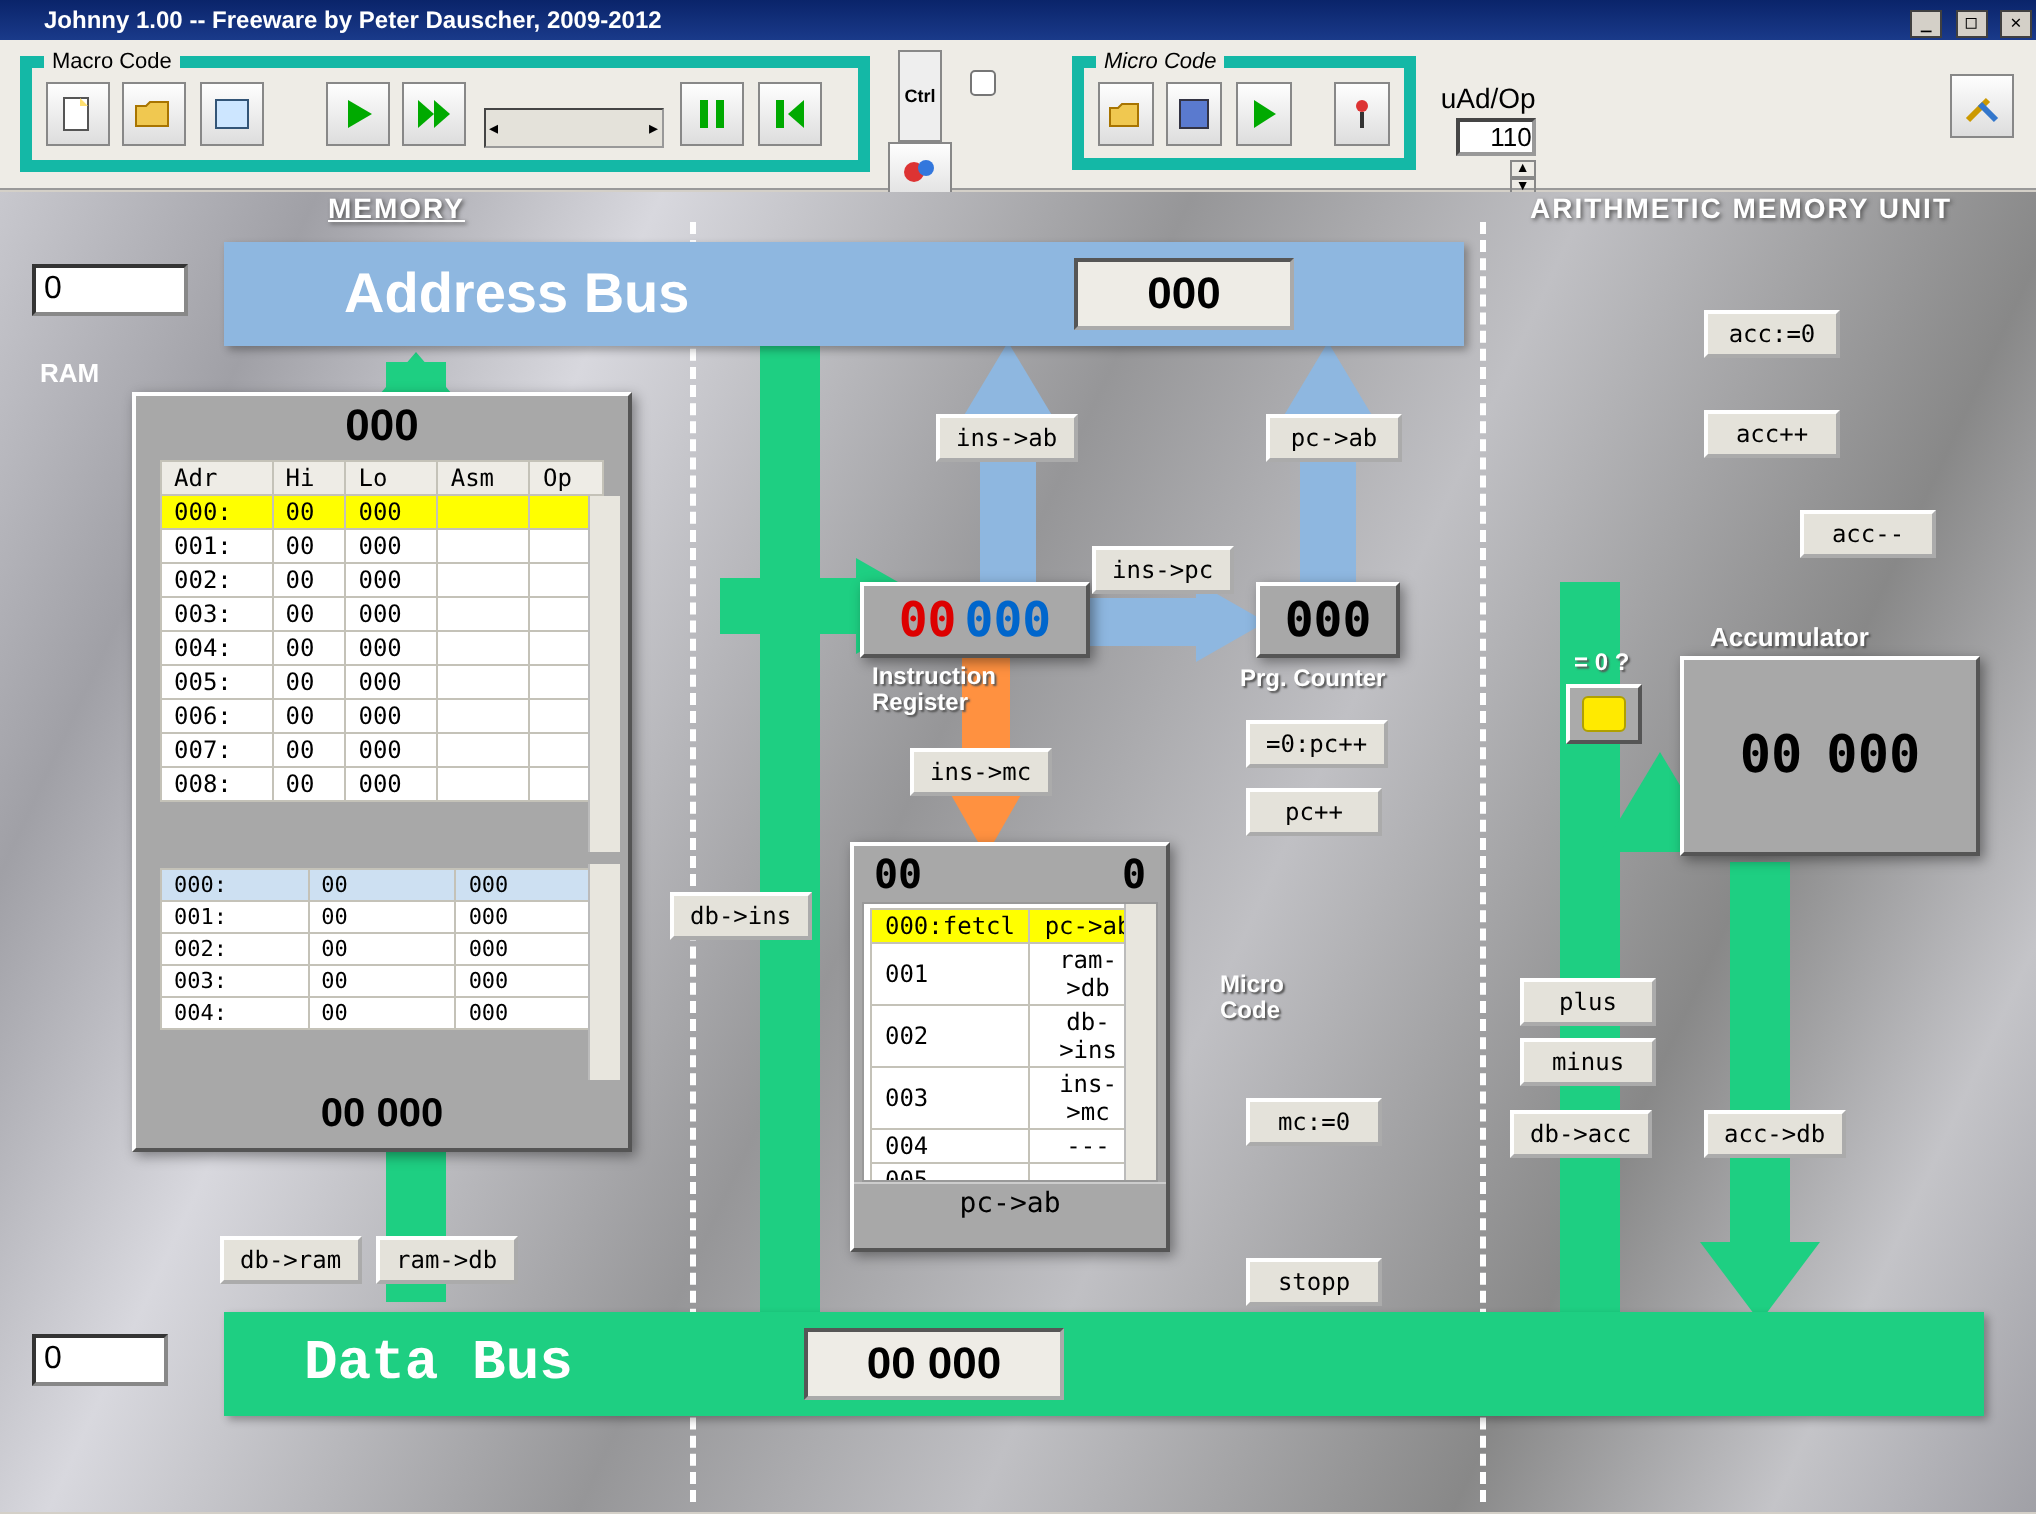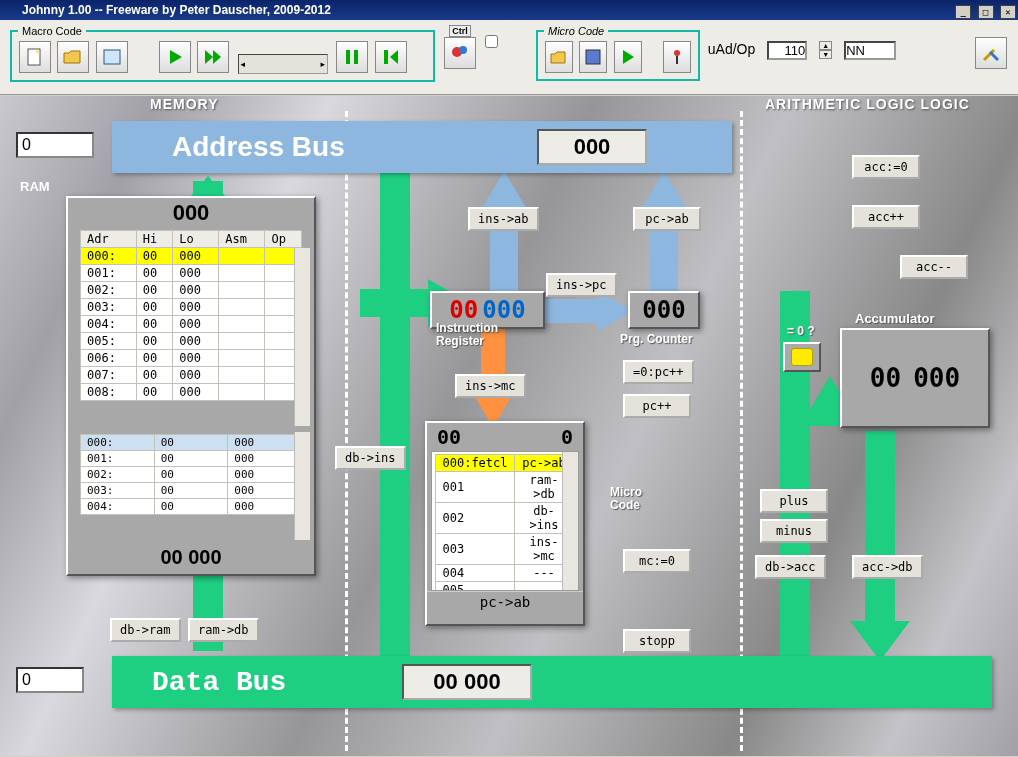--- a/index.html
+++ b/index.html
@@ -4,21 +4,21 @@
 <style>
 * { margin:0; padding:0; box-sizing:border-box; }
 body { font-family: Arial,Helvetica,sans-serif; background:#d4d0c8; width:1018px; height:757px; overflow:hidden; position:relative; user-select:none; }
 
 .titlebar { height:20px; background:linear-gradient(#0a246a,#1a3a8a); display:flex; align-items:center; padding:0 2px; }
 .titlebar-icon { width:16px; height:16px; margin-right:4px; }
 .titlebar-text { color:#fff; font-weight:700; font-size:12px; flex:1; }
 .titlebar-btns span { display:inline-block; width:16px; height:14px; border:1px solid #404040; background:#d4d0c8; font-size:9px; font-family:monospace; text-align:center; line-height:12px; margin-left:2px; cursor:pointer; font-weight:700; }
 
 .toolbar-area { height:75px; background:#eeece6; border-bottom:1px solid #999; padding:5px 10px; display:flex; gap:8px; align-items:flex-start; }
-fieldset { border:2px solid #14b8a6; border-radius:0; padding:4px 6px 6px; }
+fieldset { border:6px solid #14b8a6; border-radius:0; padding:4px 6px 6px; }
 legend { font-size:11px; padding:0 4px; }
 
 .tb-btn { width:32px; height:32px; border:1px solid #888; background:linear-gradient(#fefefe,#ddd); display:inline-flex; align-items:center; justify-content:center; cursor:pointer; margin:0 1px; }
 .tb-btn.small { width:28px; }
 .tb-btn svg { display:block; }
 
 .spacer { display:inline-block; width:20px; }
 
 .scroll-box { display:inline-flex; align-items:center; border:1px inset #999; background:#e4e2da; height:20px; }
 
@@ -47,21 +47,21 @@
 
 .tbl { border-collapse:collapse; font-family:monospace; font-size:12px; background:#fff; margin:2px auto; }
 .tbl th,.tbl td { border:1px solid #c4c2b8; padding:1px 6px; text-align:left; }
 .tbl th { background:#eeece6; font-weight:400; }
 .tbl-wrap { height:180px; overflow:hidden; margin:0 4px; position:relative; }
 .scrollbar-mock { position:absolute; right:0; top:20px; bottom:0; width:16px; background:#e8e6de; border-left:1px solid #bbb; }
 
 .ir-panel { top:195px; left:430px; width:115px; height:38px; display:flex; align-items:center; justify-content:center; gap:4px; font-weight:700; font-size:24px; font-family:monospace; }
 .ir-panel .hi { color:#d00; }
 .ir-panel .lo { color:#06c; }
-.ir-label { position:absolute; top:226px; left:436px; font-weight:700; font-size:12px; color:#fff; line-height:1.1; text-shadow:1px 1px 1px #555; }
+.ir-label { position:absolute; top:236px; left:436px; font-weight:700; font-size:12px; color:#fff; line-height:1.1; text-shadow:1px 1px 1px #555; }
 
 .pc-panel { top:195px; left:628px; width:72px; height:38px; display:flex; align-items:center; justify-content:center; font-weight:700; font-size:24px; font-family:monospace; }
 .pc-label { position:absolute; top:236px; left:620px; font-weight:700; font-size:12px; color:#fff; text-shadow:1px 1px 1px #555; }
 
 .acc-panel { top:232px; left:840px; width:150px; height:100px; display:flex; align-items:center; justify-content:center; font-weight:700; font-size:26px; font-family:monospace; gap:12px; }
 .acc-label { position:absolute; top:215px; left:855px; font-weight:700; font-size:13px; color:#fff; text-shadow:1px 1px 1px #555; }
 
 .eq0 { position:absolute; top:228px; left:787px; font-weight:700; font-size:12px; color:#fff; text-shadow:1px 1px 1px #555; }
 .eq0-lamp { position:absolute; top:246px; left:783px; width:38px; height:30px; background:#aaa; border:2px solid #fff; border-right-color:#555; border-bottom-color:#555; display:flex; align-items:center; justify-content:center; }
 .eq0-lamp .bulb { width:22px; height:18px; background:#ffea00; border:1px solid #b0a000; border-radius:3px; }
@@ -139,21 +139,21 @@
       </span>
     <span class="tb-btn">
         <svg width="22" height="22">
           <rect x="4" y="4" width="4" height="14" fill="#0a0"></rect>
           <polygon points="18,4 10,11 18,18" fill="#0a0"></polygon>
         </svg>
       </span>
   </fieldset>
 
   <div style="display:flex;flex-direction:column;align-items:center;">
-    <span style="font-size:9px;font-weight:700;border:1px solid #888;padding:0 2px;background:#eee;">Ctrl</span>
+    <span style="font-size:9px;font-weight:700;border:1px solid #888;padding:17px 2px;background:#eee;">Ctrl</span>
     <span class="tb-btn">
         <svg width="22" height="22">
           <circle cx="8" cy="10" r="5" fill="#d33"></circle>
           <circle cx="14" cy="8" r="4" fill="#37d"></circle>
         </svg>
       </span>
   </div>
   <span style="display:inline-flex;align-items:center;padding-top:10px;">
       <input type="checkbox" style="">
     </span>
@@ -177,42 +177,42 @@
       </span>
     <span style="display:inline-block;width:10px;"></span>
     <span class="tb-btn small">
         <svg width="20" height="20">
           <circle cx="10" cy="6" r="3" fill="#d33"></circle>
           <line x1="10" y1="9" x2="10" y2="17" stroke="#333" stroke-width="2"></line>
         </svg>
       </span>
   </fieldset>
 
-  <div style="display:flex;align-items:flex-start;gap:12px;padding-top:16px;">
+  <div style="display:flex;align-items:flex-end;gap:2px;padding-top:16px;flex-direction:column;">
     <span style="font-size:14px;">uAd/Op</span>
     <input style="width: 40px; border: 2px inset rgb(153, 153, 153); font-size: 13px; text-align: right;" value="110">
     <span style="display:inline-flex;flex-direction:column;">
         <span style="font-size:7px;border:1px solid #888;padding:0 2px;cursor:pointer;">▲</span>
         <span style="font-size:7px;border:1px solid #888;padding:0 2px;cursor:pointer;">▼</span>
       </span>
     <input style="width: 52px; border: 2px inset rgb(153, 153, 153); font-size: 13px;" value="NN">
   </div>
 
   <span class="tb-btn" style="margin-top:12px;margin-left:auto;">
       <svg width="22" height="22">
         <line x1="4" y1="18" x2="14" y2="8" stroke="#c90" stroke-width="3"></line>
         <line x1="18" y1="18" x2="10" y2="10" stroke="#37c" stroke-width="3"></line>
       </svg>
     </span>
 </div>
 
 <div class="stage">
-  <div class="sec-title" style="left:150px;top:0;">MEMORY</div>
+  <div class="sec-title" style="left:164px;top:0;text-decoration:underline;">MEMORY</div>
   <div class="sec-title" style="left:460px;top:0;margin-top:29px;">CONTROL UNIT</div>
-  <div class="sec-title" style="left:765px;top:0;">ARITHMETIC LOGIC LOGIC</div>
+  <div class="sec-title" style="left:765px;top:0;">ARITHMETIC MEMORY UNIT</div>
   <div class="dashed" style="left:345px;"></div>
   <div class="dashed" style="left:740px;"></div>
 
   <svg class="arrow green" style="top:75px;left:178px;width:60px;height:490px;">
       <rect x="15" y="10" width="30" height="470"></rect>
     </svg>
   <svg class="arrow green" style="top:75px;left:178px;width:60px;height:50px;">
       <polygon points="0,40 60,40 30,5"></polygon>
     </svg>
   <svg class="arrow green" style="top:75px;left:360px;width:70px;height:490px;">

